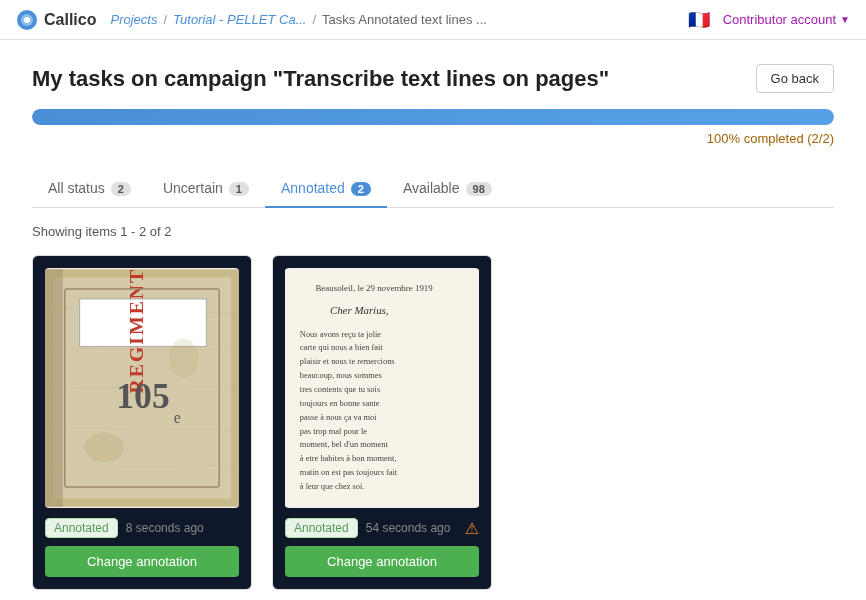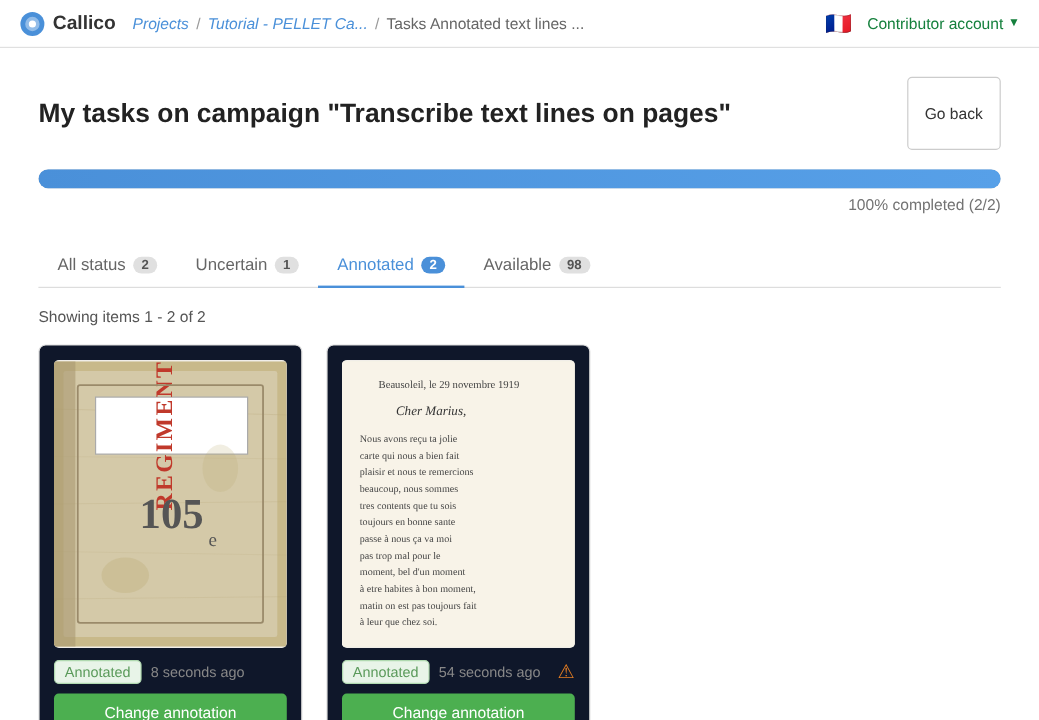--- a/index.html
+++ b/index.html
@@ -7,33 +7,33 @@
 
     
     .header { display: flex; align-items: center; padding: 0 16px; height: 40px; background: #fff; border-bottom: 1px solid #e0e0e0; gap: 8px; justify-content: center; }
     .header-logo { display: flex; align-items: center; gap: 6px; font-weight: 700; font-size: 16px; color: #333; }
     .logo-icon { width: 22px; height: 22px; }
     .breadcrumb { display: flex; align-items: center; gap: 6px; color: #666; font-size: 13px; }
     .breadcrumb a { color: #4a90d9; text-decoration: none; font-style: italic; }
     .breadcrumb-sep { color: #999; }
     .header-right { margin-left: auto; display: flex; align-items: center; gap: 12px; }
     .flag { font-size: 18px; }
-    .contributor { display: flex; align-items: center; gap: 4px; color: #15803d; font-size: 13px; cursor: pointer; }
+    .contributor { display: flex; align-items: center; gap: 4px; color: #a21caf; font-size: 13px; cursor: pointer; }
     .chevron-down { font-size: 10px; }
 
     
     .main { padding: 24px 32px; }
     .page-title { font-size: 22px; font-weight: 600; color: #222; margin-bottom: 16px; display: flex; align-items: center; justify-content: space-between; }
-    .go-back-btn { font-size: 13px; font-weight: 400; padding: 22px 14px; border: 1px solid #ccc; border-radius: 4px; background: #fff; cursor: pointer; color: #333; }
+    .go-back-btn { font-size: 13px; font-weight: 400; padding: 6px 14px; border: 1px solid #ccc; border-radius: 4px; background: #fff; cursor: pointer; color: #333; }
 
     
     .progress-section { margin-bottom: 24px; }
     .progress-bar-container { height: 16px; background: #e0e0e0; border-radius: 8px; overflow: hidden; margin-bottom: 6px; }
     .progress-bar-fill { height: 100%; background: linear-gradient(90deg, #4a90d9, #57a0e8); border-radius: 8px; }
-    .progress-label { text-align: right; font-size: 13px; color: #737373; font-weight: 500; }
+    .progress-label { text-align: right; font-size: 13px; color: #a16207; font-weight: 500; }
 
     
     .tabs { display: flex; align-items: center; border-bottom: 1px solid #ddd; margin-bottom: 16px; gap: 0; }
     .tab { padding: 10px 16px; cursor: pointer; font-size: 14px; color: #666; display: flex; align-items: flex-end; gap: 6px; border-bottom: 2px solid transparent; margin-bottom: -1px; }
     .tab.active { color: #4a90d9; border-bottom: 2px solid #4a90d9; font-weight: 500; }
     .tab-badge { background: #6c757d; color: #fff; border-radius: 10px; padding: 1px 7px; font-size: 11px; font-weight: 600; }
     .tab.active .tab-badge { background: #4a90d9; }
     .tab-badge-light { background: #e0e0e0; color: #555; border-radius: 10px; padding: 1px 7px; font-size: 11px; font-weight: 600; }
 
     

